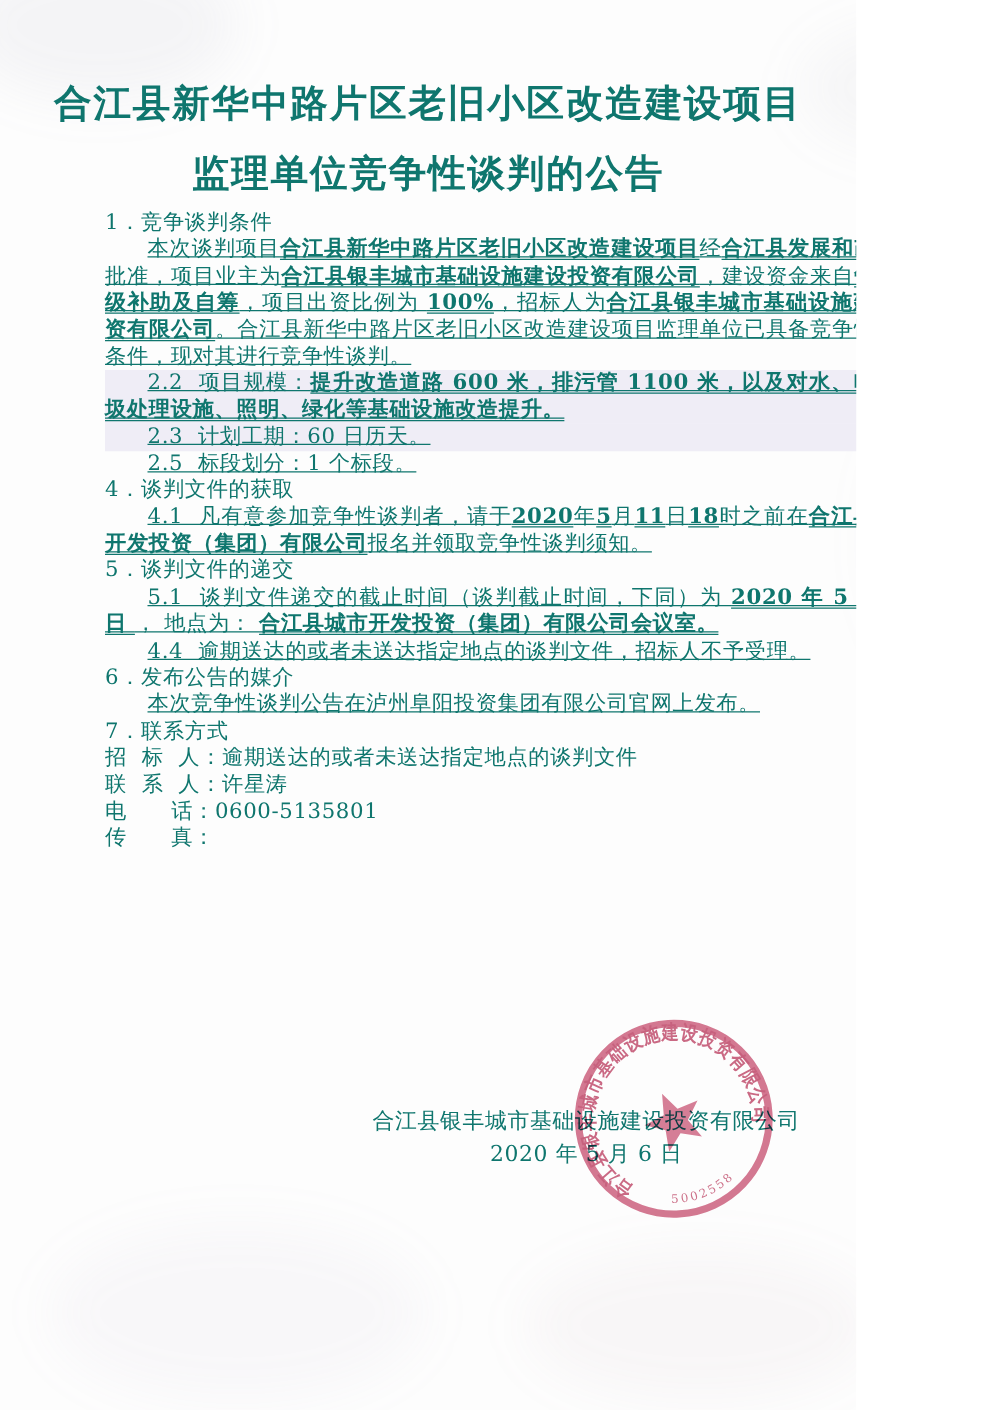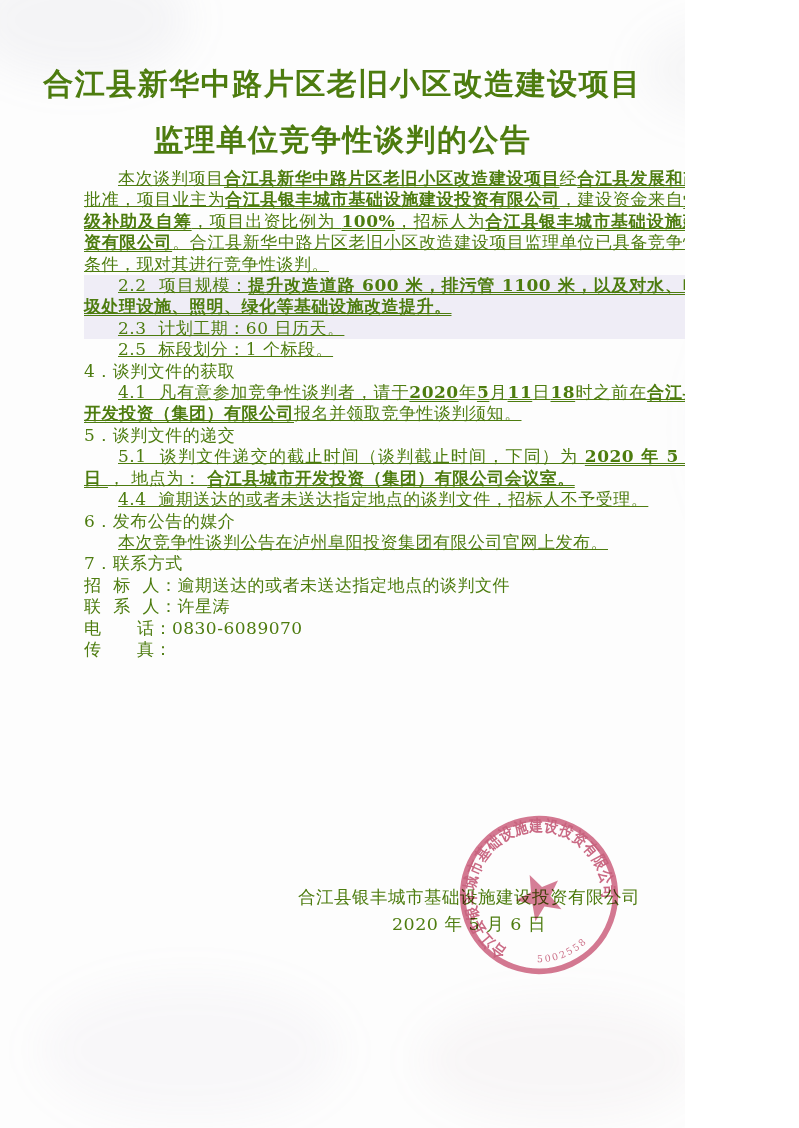--- a/index.html
+++ b/index.html
@@ -2,21 +2,21 @@
 <html><head>
 <meta charset="utf-8">
 <style>
   html,body{margin:0;padding:0;background:#ffffff;}
   .page{
     position:relative;
     width:685px;height:1128px;
     background:#fdfdfd;
     overflow:hidden;
     font-family:"DejaVu Serif","Liberation Serif",serif;
-    color:#4d7c0f;
+    color:#0f766e;
   }
   
   .smudge{position:absolute;border-radius:50%;filter:blur(20px);pointer-events:none;}
   .s1{left:-30px;top:-40px;width:220px;height:120px;background:rgba(130,130,150,.07);}
   .s2{left:640px;top:20px;width:180px;height:100px;background:rgba(130,130,150,.06);}
   .s3{left:700px;top:300px;width:140px;height:260px;background:rgba(140,135,160,.05);}
   .s4{left:40px;top:980px;width:300px;height:140px;background:rgba(150,140,170,.05);}
   .s5{left:420px;top:1000px;width:280px;height:120px;background:rgba(160,120,140,.05);}
 
   .title{
@@ -57,35 +57,36 @@
   <div class="smudge s3"></div>
   <div class="smudge s4"></div>
   <div class="smudge s5"></div>
 
   <div class="title">
     <div>合江县新华中路片区老旧小区改造建设项目</div>
     <div>监理单位竞争性谈判的公告</div>
   </div>
 
   <div class="docbody">
+      <div class="line"><span>1．竞争谈判条件</span></div>
       <div class="line indent"><span>本次谈判项目</span><span class="bu">合江县新华中路片区老旧小区改造建设项目</span><span>经</span><span class="bu">合江县发展和改革局</span><span>批准，项目业主为</span><span class="bu">合江县银丰城市基础设施建设投资有限公司</span><span>，建设资金来自</span><span class="bu">争取上级补助及自筹</span><span>，项目出资比例为 </span><span class="bu">100%</span><span>，招标人为</span><span class="bu">合江县银丰城市基础设施建设投资有限公司</span><span>。合江县新华中路片区老旧小区改造建设项目监理单位已具备竞争性谈判条件，现对其进行竞争性谈判。</span></div>
       <div class="line indent tint"><span>2.2  项目规模：</span><span class="bu">提升改造道路 600 米，排污管 1100 米，以及对水、电、垃圾处理设施、照明、绿化等基础设施改造提升。</span></div>
       <div class="line indent tint"><span>2.3  计划工期：60 日历天。</span></div>
       <div class="line indent"><span>2.5  标段划分：1 个标段。</span></div>
       <div class="line"><span>4．谈判文件的获取</span></div>
       <div class="line indent"><span>4.1  凡有意参加竞争性谈判者，请于</span><span class="bu">2020</span><span>年</span><span class="bu">5</span><span>月</span><span class="bu">11</span><span>日</span><span class="bu">18</span><span>时之前在</span><span class="bu">合江县城市开发投资（集团）有限公司</span><span>报名并领取竞争性谈判须知。</span></div>
       <div class="line"><span>5．谈判文件的递交</span></div>
       <div class="line indent"><span>5.1  谈判文件递交的截止时间（谈判截止时间，下同）为 </span><span class="bu">2020 年 5 月 12 日 </span><span>， 地点为： </span><span class="bu">合江县城市开发投资（集团）有限公司会议室。</span></div>
       <div class="line indent"><span>4.4  逾期送达的或者未送达指定地点的谈判文件，招标人不予受理。</span></div>
       <div class="line"><span>6．发布公告的媒介</span></div>
       <div class="line indent"><span>本次竞争性谈判公告在泸州阜阳投资集团有限公司官网上发布。</span></div>
       <div class="line"><span>7．联系方式</span></div>
       <div class="line"><span>招  标  人：逾期送达的或者未送达指定地点的谈判文件</span></div>
       <div class="line"><span>联  系  人：许星涛</span></div>
-      <div class="line"><span>电      话：0830-6089070</span></div>
+      <div class="line"><span>电      话：0600-5135801</span></div>
       <div class="line"><span>传      真：</span></div>
     </div>
 
   <div class="signature">
     <div>合江县银丰城市基础设施建设投资有限公司</div>
     <div>2020 年 5 月 6 日</div>
   </div>
 
   <svg class="seal" viewBox="0 0 200 200" aria-hidden="true">
     <defs>

